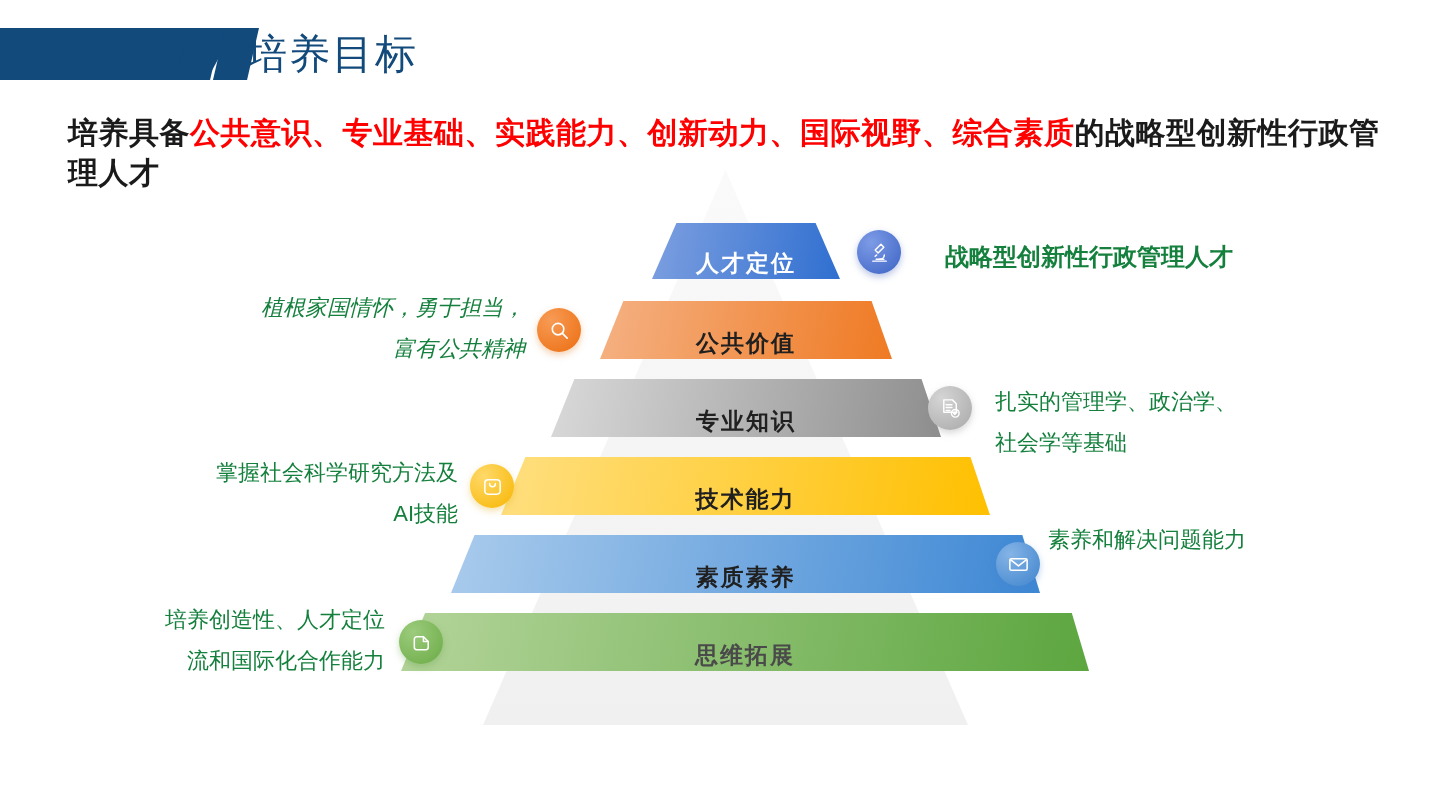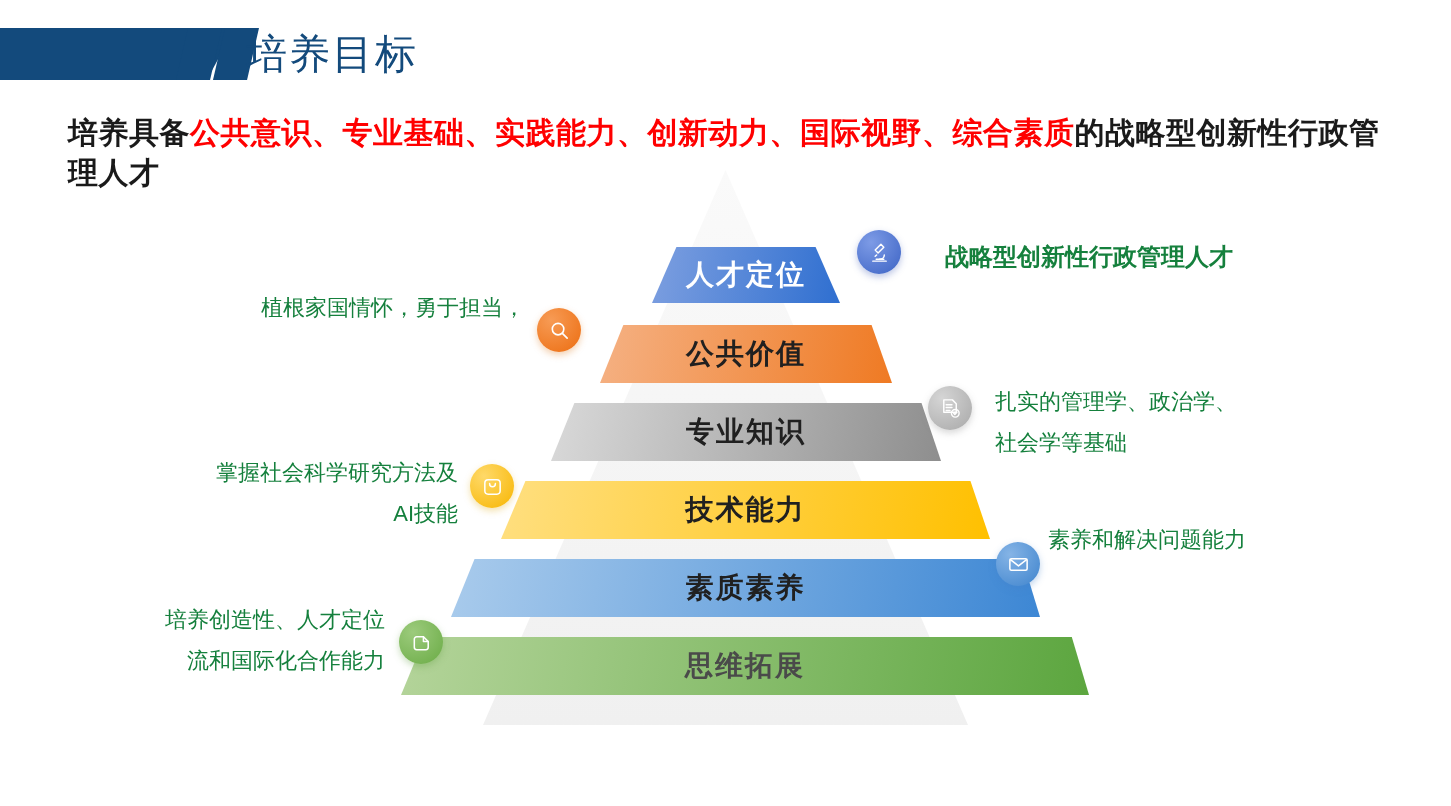--- a/index.html
+++ b/index.html
@@ -46,22 +46,22 @@
   .bg-triangle {
     position: absolute; left: 483px; top: 10px;
     width: 485px; height: 555px;
     background: linear-gradient(180deg, #fafafa 0%, #f0f0f0 100%);
     clip-path: polygon(50% 0%, 100% 100%, 0% 100%);
   }
 
   .layer { position: absolute; }
   .trap {
     position: absolute; left: 0; top: 0; width: 100%; height: 100%;
-    display: flex; align-items: center; justify-content: center;
-    font-size: 28px; font-weight: bold; letter-spacing: 2px; margin-top: 24px;
+    display: flex; align-items: flex-end; justify-content: center;
+    font-size: 23px; font-weight: bold; letter-spacing: 2px;
   }
   .trap-label { position: relative; z-index: 3; }
 
   
   .L1 { left: 652px; top: 63px;  width: 188px; height: 56px; }
   .L1 .trap { clip-path: polygon(13% 0, 87% 0, 100% 100%, 0% 100%);
     background: linear-gradient(100deg, #7d9fe0 0%, #2f6fd0 100%);
     color: #ffffff;
     filter: drop-shadow(0 3px 4px rgba(60,90,160,0.30)); }
 
@@ -121,21 +121,21 @@
   .badge-5 { left: 996px; top: 382px; }
   .badge-6 { left: 399px; top: 460px; }
 
   
   .cap { position: absolute; font-size: 22px; color: #15803d; line-height: 1.85; }
   .cap.right { text-align: left; }
   .cap.left  { text-align: right; }
   .cap.bold  { font-weight: bold; font-size: 24px; }
 
   .cap-1 { left: 945px; top: 75px; width: 420px; }
-  .cap-2 { left: 150px; top: 128px; width: 375px; }
+  .cap-2 { left: 150px; top: 128px; width: 375px; font-style: italic; }
   .cap-3 { left: 995px; top: 222px; width: 400px; }
   .cap-4 { left: 88px;  top: 293px; width: 370px; }
   .cap-5 { left: 1048px; top: 360px; width: 340px; }
   .cap-6 { left: 60px;  top: 440px; width: 325px; }
 </style>
 </head>
 <body>
 
 <div class="slide">
 
@@ -232,20 +232,21 @@
       <svg viewBox="0 0 24 24" fill="none" stroke="#ffffff" stroke-width="1.6" stroke-linecap="round" stroke-linejoin="round">
         <path d="M4.5 8.5a2.5 2.5 0 012.5-2.5h7l5 5v6a2.5 2.5 0 01-2.5 2.5H7a2.5 2.5 0 01-2.5-2.5z"></path>
         <path d="M14 6v5h5"></path>
       </svg>
     </div>
 
     <div class="cap right bold cap-1">战略型创新性行政管理人才</div>
 
     <div class="cap left cap-2">
       <div>植根家国情怀，勇于担当，</div>
+      <div>富有公共精神</div>
     </div>
 
     <div class="cap right cap-3">
       <div>扎实的管理学、政治学、</div>
       <div>社会学等基础</div>
     </div>
 
     <div class="cap left cap-4">
       <div>掌握社会科学研究方法及</div>
       <div>AI技能</div>

